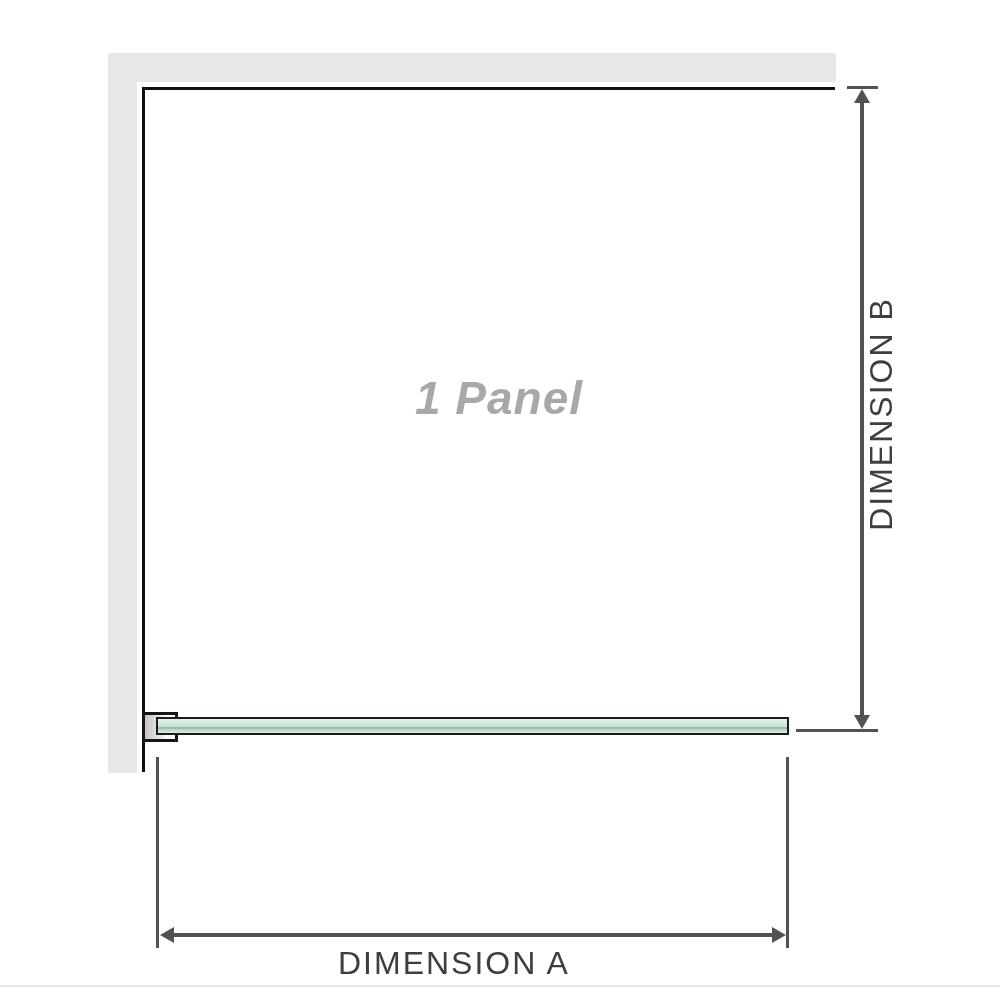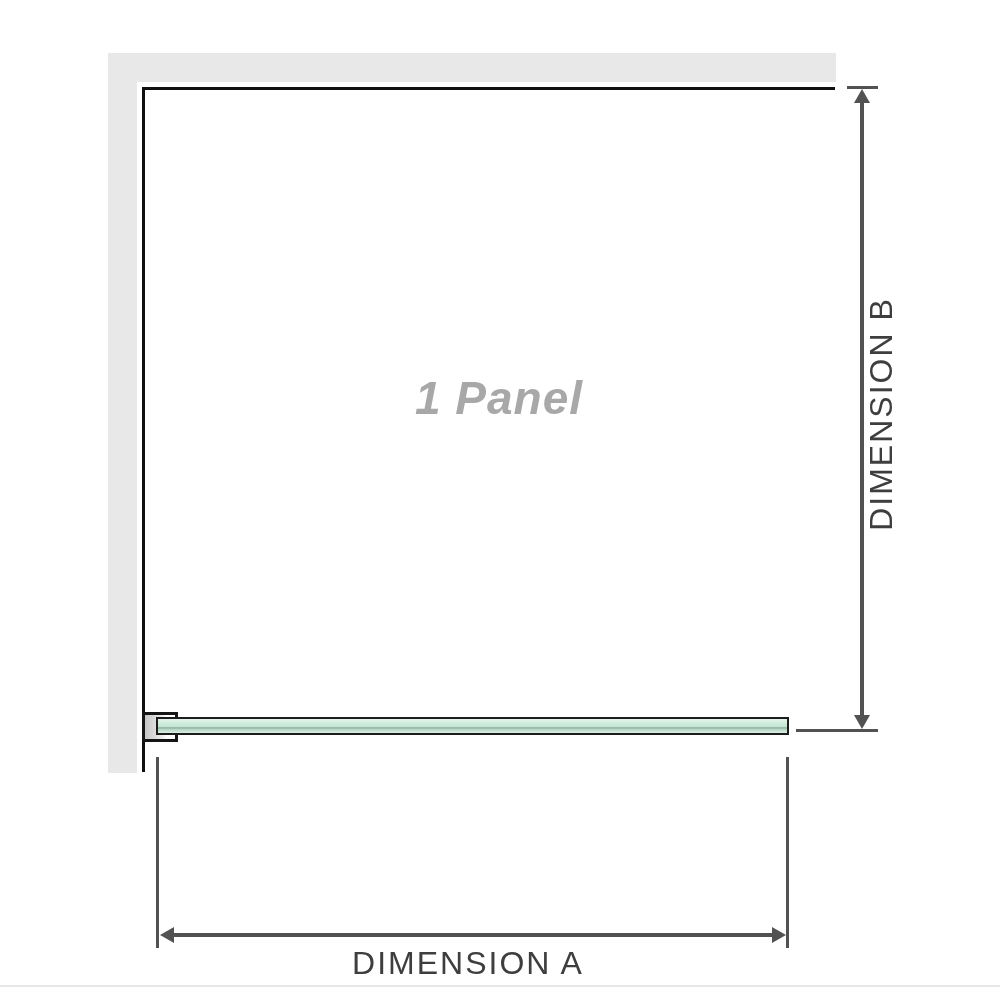--- a/index.html
+++ b/index.html
@@ -104,21 +104,21 @@
 
   .dim-label {
     font-size: 32px;
     font-weight: 400;
     letter-spacing: 2px;
     color: #3e3e3e;
     white-space: nowrap;
   }
   .dim-a-label {
     left: 338px; top: 946px; width: 260px; height: 34px;
-    line-height: 34px; text-align: center;
+    line-height: 34px; 
   }
   .dim-b-label {
     left: 751px; top: 398px; width: 260px; height: 32px;
     line-height: 32px; text-align: center;
     transform: rotate(-90deg);
     transform-origin: 50% 50%;
   }
 
   .bottom-separator {
     left: 0; top: 985px; width: 1000px; height: 2px;

